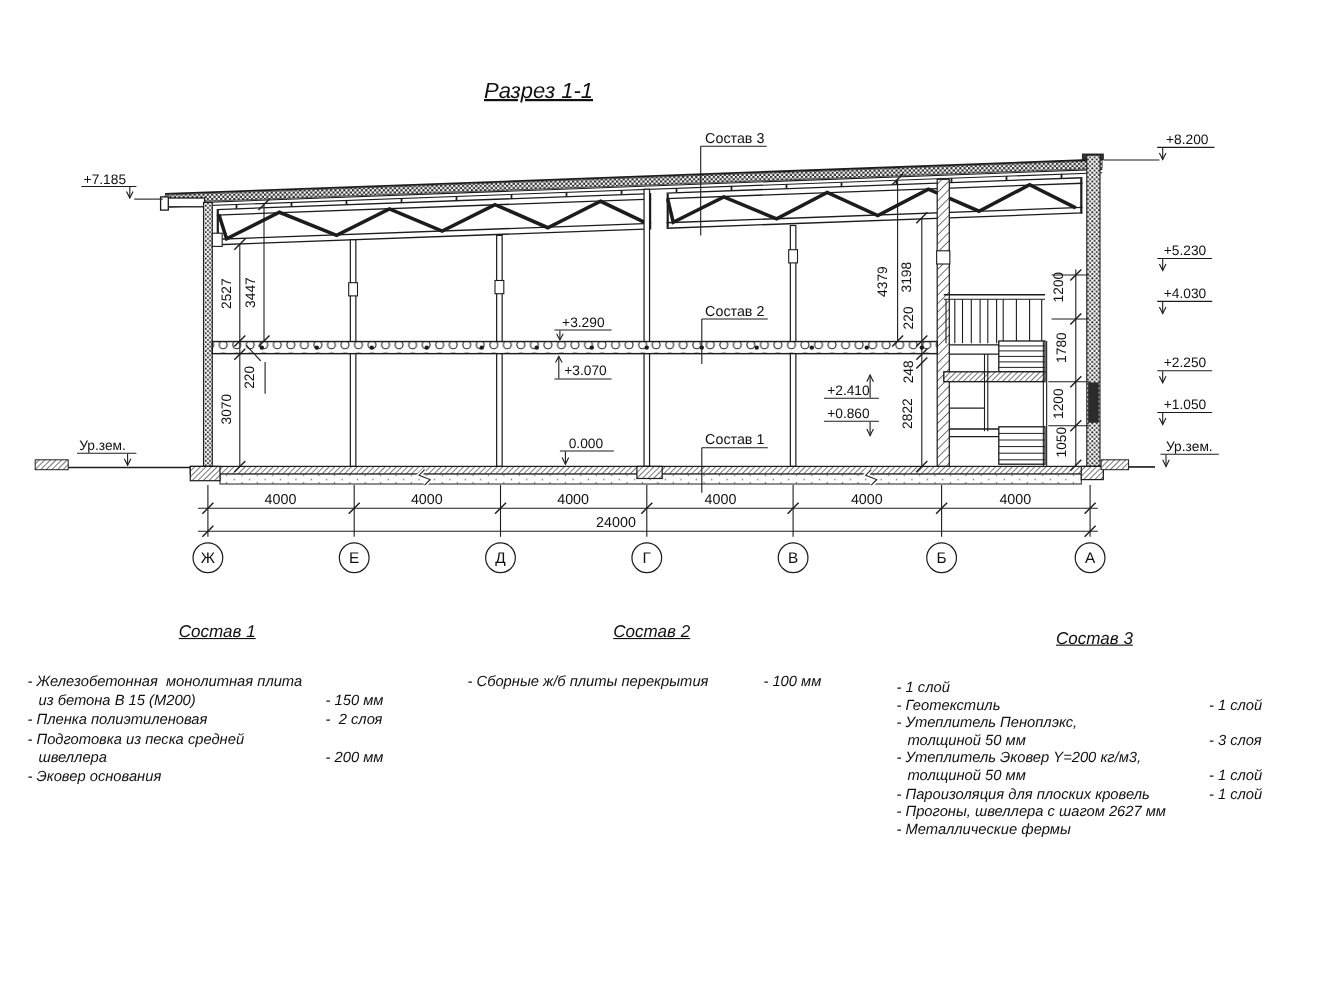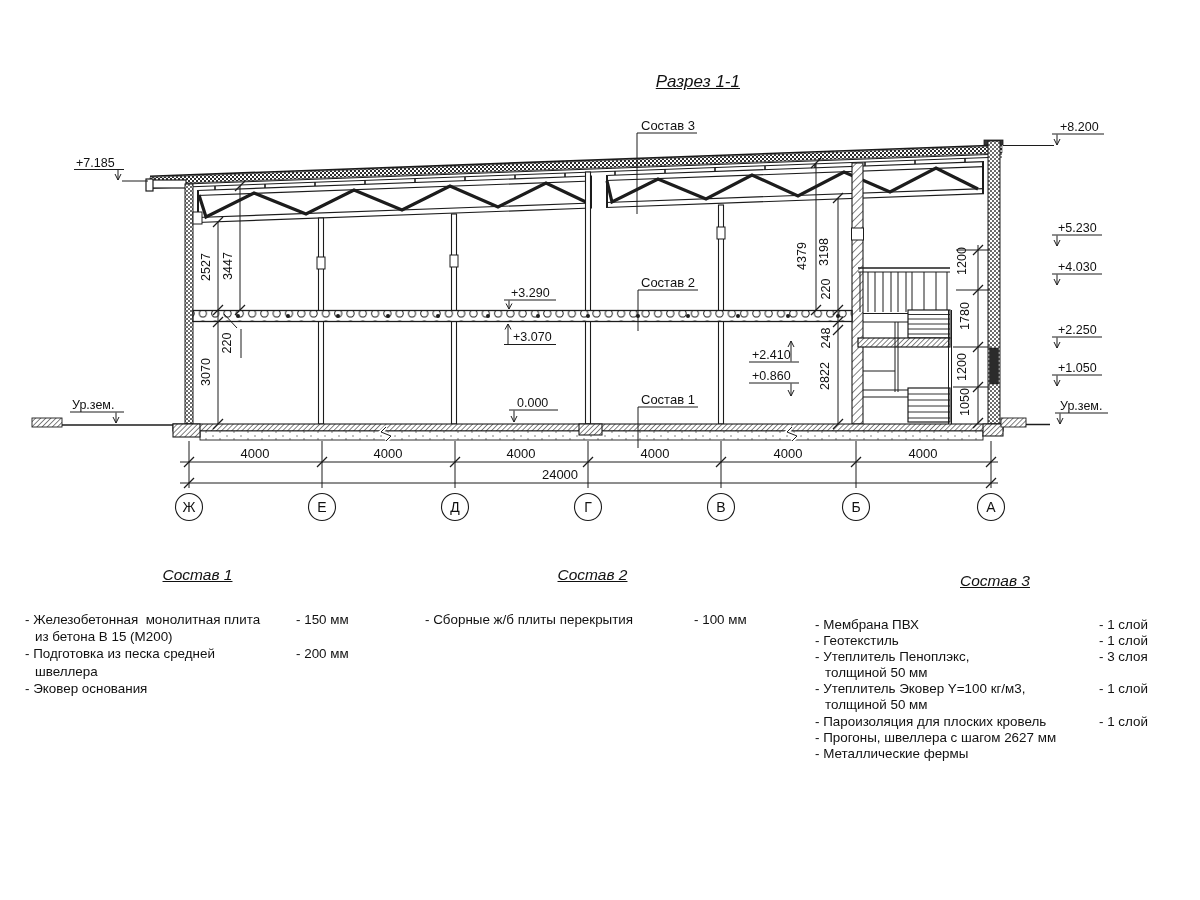--- a/index.html
+++ b/index.html
@@ -1,26 +1,26 @@
 <!DOCTYPE html>
 <html><head>
 <meta charset="utf-8">
 <style>
   html,body{margin:0;padding:0;background:#fff;}
   #canvas{position:relative;width:1200px;height:900px;background:#fff;overflow:hidden;
           font-family:"Liberation Sans",sans-serif;color:#111;}
   svg{position:absolute;left:0;top:0;}
   svg text{font-family:"Liberation Sans",sans-serif;fill:#111;}
-  .title{position:absolute;left:440px;top:72px;width:300px;text-align:right;
-         font-style:italic;font-size:17px;}
+  .title{position:absolute;left:440px;top:72px;width:300px;text-align:left;
+         font-style:italic;font-size:20px;}
   .title span{text-decoration:underline;}
   .legend{position:absolute;}
   .legend .ltitle{text-align:center;font-style:italic;font-size:15.5px;margin-bottom:27px;}
   .legend .ltitle span{text-decoration:underline;}
-  .legend .row{display:flex;font-size:13.4px;line-height:17.2px;}
+  .legend .row{display:flex;align-items:flex-end;font-size:13.4px;line-height:17.2px;font-style:italic;}
   .legend3 .row{line-height:16.1px;}
   .legend .txt{flex:1;white-space:pre-wrap;}
   .legend .txt .l2{padding-left:10px;}
   .legend .val{white-space:pre;}
   .l1v{width:74px;} .l2v{width:66px;} .l3v{width:76px;}
 </style>
 </head>
 <body>
 
 <div id="canvas">
@@ -439,53 +439,56 @@
     </g>
   </svg>
 
   <div class="legend legend1" style="left:25px;top:566px;width:345px;">
     <div class="ltitle"><span>Состав 1</span></div>
     <div class="row">
       <div class="txt"><div>- Железобетонная  монолитная плита</div><div class="l2">из бетона В 15 (М200)</div></div>
       <div class="val l1v">- 150 мм</div>
     </div>
     <div class="row">
+      <div class="txt"><div>- Пленка полиэтиленовая</div></div>
+      <div class="val l1v">-  2 слоя</div>
+    </div>
+    <div class="row">
       <div class="txt"><div>- Подготовка из песка средней</div><div class="l2">швеллера</div></div>
       <div class="val l1v">- 200 мм</div>
     </div>
     <div class="row">
       <div class="txt"><div>- Эковер основания</div></div>
       <div class="val l1v"></div>
     </div>
   </div>
 
   <div class="legend legend2" style="left:425px;top:566px;width:335px;">
     <div class="ltitle"><span>Состав 2</span></div>
     <div class="row">
       <div class="txt"><div>- Сборные ж/б плиты перекрытия</div></div>
       <div class="val l2v">- 100 мм</div>
     </div>
   </div>
 
   <div class="legend legend3" style="left:815px;top:572px;width:360px;">
     <div class="ltitle"><span>Состав 3</span></div>
     <div class="row">
-      <div class="txt"><div>- Мембрана ПВХ</div></div>
       <div class="val l3v">- 1 слой</div>
     </div>
     <div class="row">
       <div class="txt"><div>- Геотекстиль</div></div>
       <div class="val l3v">- 1 слой</div>
     </div>
     <div class="row">
       <div class="txt"><div>- Утеплитель Пеноплэкс,</div><div class="l2">толщиной 50 мм</div></div>
       <div class="val l3v">- 3 слоя</div>
     </div>
     <div class="row">
-      <div class="txt"><div>- Утеплитель Эковер Y=100 кг/м3,</div><div class="l2">толщиной 50 мм</div></div>
+      <div class="txt"><div>- Утеплитель Эковер Y=200 кг/м3,</div><div class="l2">толщиной 50 мм</div></div>
       <div class="val l3v">- 1 слой</div>
     </div>
     <div class="row">
       <div class="txt"><div>- Пароизоляция для плоских кровель</div></div>
       <div class="val l3v">- 1 слой</div>
     </div>
     <div class="row">
       <div class="txt"><div>- Прогоны, швеллера с шагом 2627 мм</div></div>
       <div class="val l3v"></div>
     </div>

